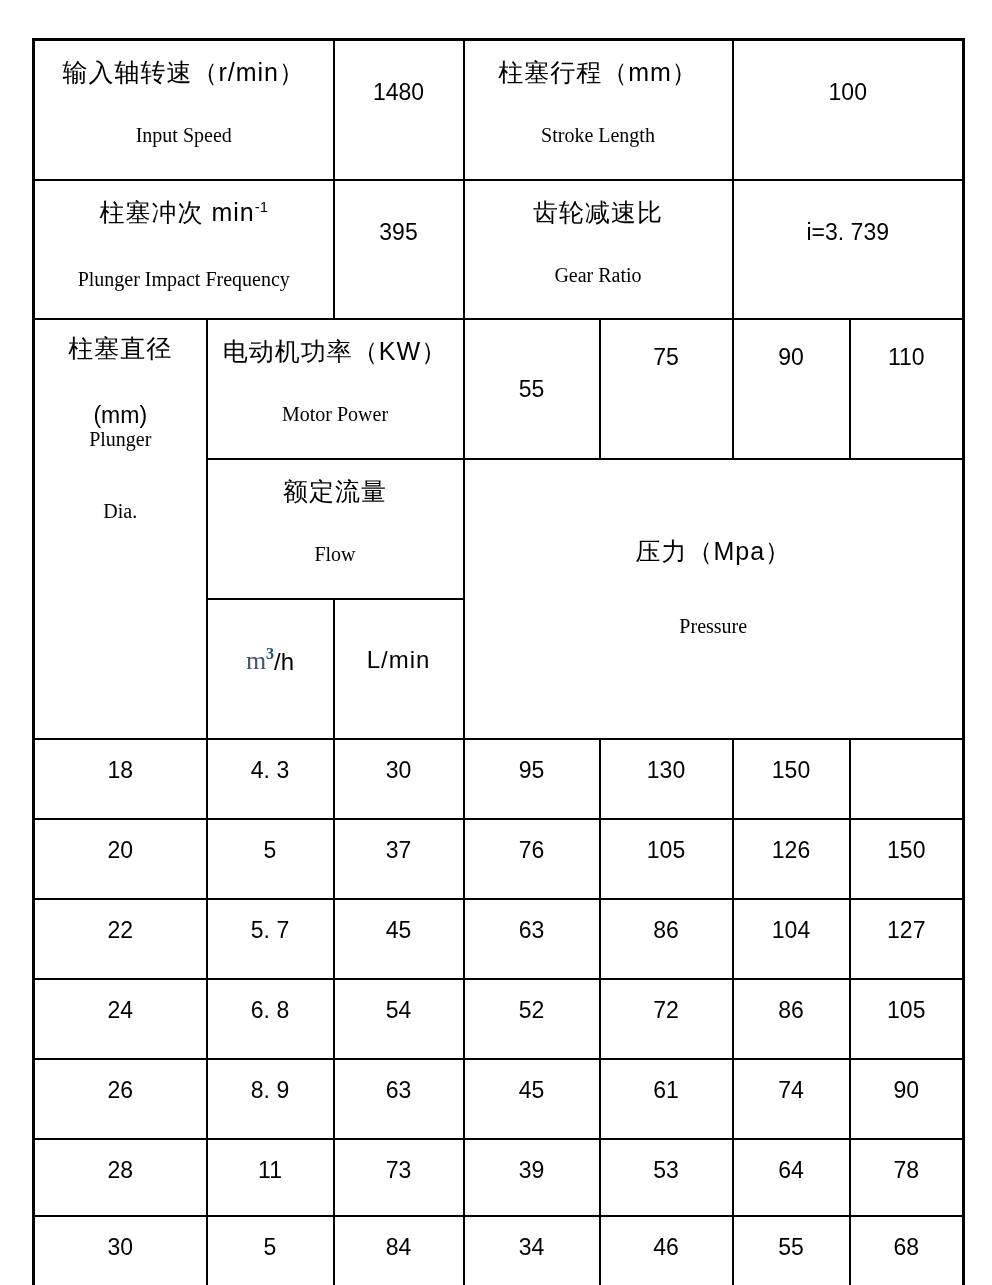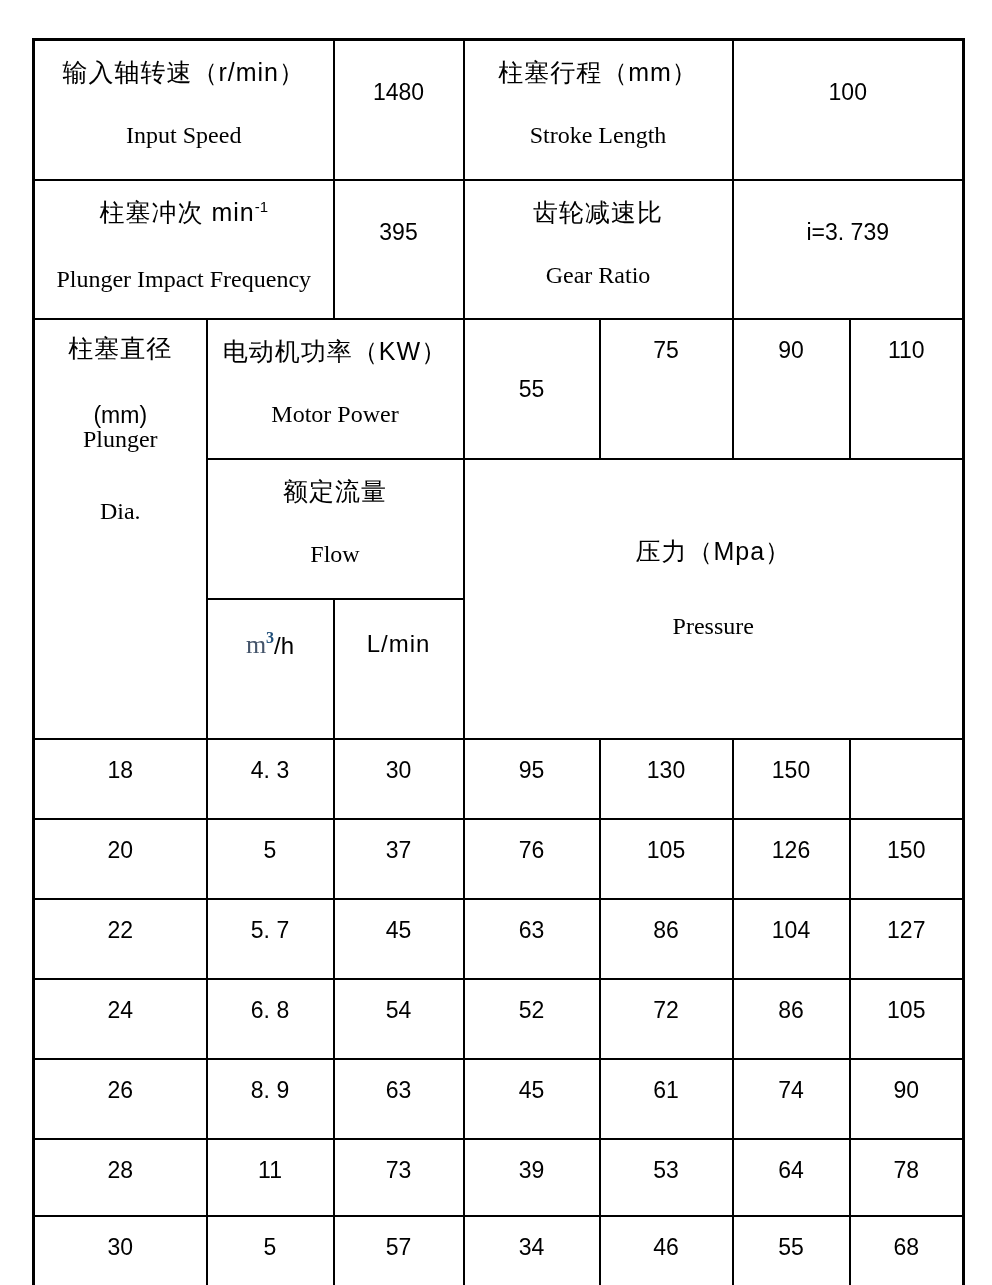--- a/index.html
+++ b/index.html
@@ -15,46 +15,46 @@
   }
   td {
     border:2px solid #000; padding:0; margin:0;
     text-align:center; vertical-align:top; overflow:hidden;
   }
   tr.r140 { height:140px; } tr.r139 { height:139px; }
   tr.r70 { height:80px; } tr.r77 { height:77px; } tr.r78 { height:78px; }
 
   .cn  { font-family:"Liberation Sans", sans-serif; font-size:25px; line-height:30px; letter-spacing:1px; }
   .cn-small { font-family:"Liberation Sans", sans-serif; font-size:23px; line-height:24px; }
-  .en  { font-family:"Liberation Serif", serif; font-size:24px; line-height:24px; letter-spacing:0; }
+  .en  { font-family:"Liberation Serif", serif; font-size:20px; line-height:24px; letter-spacing:0; }
   .num { font-family:"Liberation Sans", sans-serif; font-size:23px; line-height:26px; }
 
   
   .lbl .cn { margin-top:16px; }
   .lbl .en { margin-top:36px; }
 
   
   .val { padding-top:38px; }
 
   
   .mv-center { padding-top:56px; }
-  .mv-high   { padding-top:17px; }
+  .mv-high   { padding-top:24px; }
 
   
   .pd .cn       { margin-top:13px; }
   .pd .cn-small { margin-top:40px; }
   .pd .en1      { }
   .pd .en2      { margin-top:48px; }
 
   
   .pr .cn { margin-top:76px; }
   .pr .en { margin-top:48px; }
 
   
-  .unit { padding-top:30px; }
+  .unit { padding-top:46px; }
   .m3   { font-family:"Liberation Serif", serif; font-size:26px; color:#44546a; }
   .m3 sup { font-size:16px; color:#1f4e79; font-weight:bold; }
   .unit-rest { font-family:"Liberation Sans", sans-serif; font-size:24px; color:#000; }
   .lmin { font-family:"Liberation Sans", sans-serif; font-size:24px; letter-spacing:1px; }
 
   .sup-min { font-size:15px; position:relative; top:-9px; letter-spacing:0; }
 
   
   .dcell { padding-top:17px; }
 </style>
@@ -202,20 +202,20 @@
     <td class="dcell"><span class="num">11</span></td>
     <td class="dcell"><span class="num">73</span></td>
     <td class="dcell"><span class="num">39</span></td>
     <td class="dcell"><span class="num">53</span></td>
     <td class="dcell"><span class="num">64</span></td>
     <td class="dcell"><span class="num">78</span></td>
   </tr>
   <tr class="r78">
     <td class="dcell"><span class="num">30</span></td>
     <td class="dcell"><span class="num">5</span></td>
-    <td class="dcell"><span class="num">57</span></td>
+    <td class="dcell"><span class="num">84</span></td>
     <td class="dcell"><span class="num">34</span></td>
     <td class="dcell"><span class="num">46</span></td>
     <td class="dcell"><span class="num">55</span></td>
     <td class="dcell"><span class="num">68</span></td>
   </tr>
 </tbody>
   </table>
 
 </body></html>

